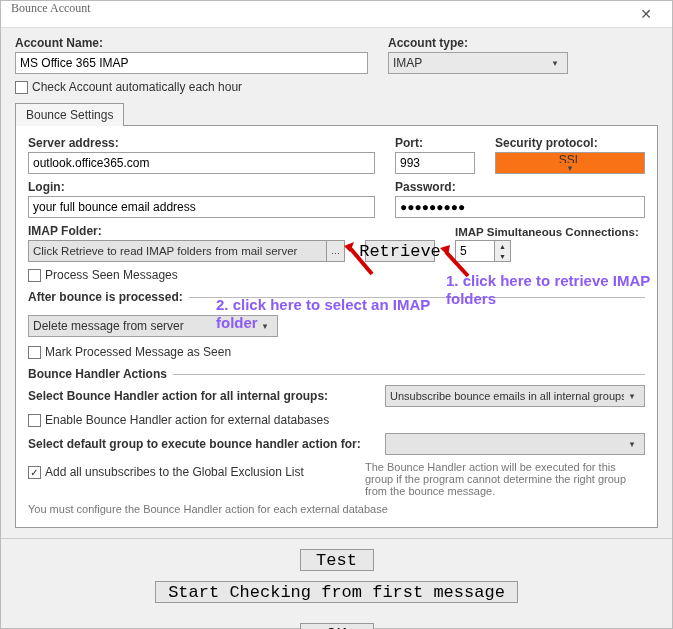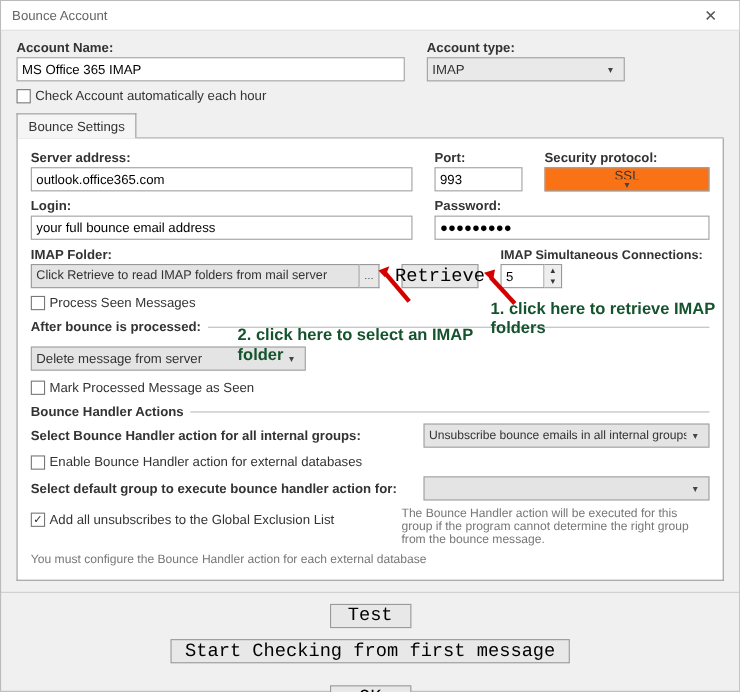--- a/index.html
+++ b/index.html
@@ -17,23 +17,24 @@
     background: #f0f0f0;
     position: relative;
     display: flex;
     flex-direction: column;
   }
   .titlebar {
     height: 28px;
     background: #fff;
     border-bottom: 1px solid #ddd;
     display: flex;
-    align-items: center;
+    align-items: flex-start;
     padding: 0 6px 0 10px;
     color: #666;
+    font-family: Liberation Serif, serif;
   }
   .titlebar .title { flex: 1; }
   .titlebar .close {
     width: 40px; height: 26px;
     display: flex; align-items: center; justify-content: center;
     color: #555; font-size: 14px;
   }
   .content {
     flex: 1;
     padding: 8px 14px 10px 14px;
@@ -133,21 +134,21 @@
   .footer {
     border-top: 1px solid #ccc;
     padding: 10px 14px;
     display: flex; gap: 10px; align-items: center; flex-direction: column;
   }
   .footer .spacer { flex:1; }
   .footer .btn { width: 74px; justify-content: center; }
   .footer .btn.wide { width: auto; padding: 2px 12px; }
   .anno {
     position: absolute;
-    color: #14532d;
+    color: #8b5cf6;
     font-weight: bold;
     font-size: 15px;
     line-height: 1.2;
     pointer-events: none;
   }
   .arrow {
     position: absolute;
     pointer-events: none;
   }
   .combo {

